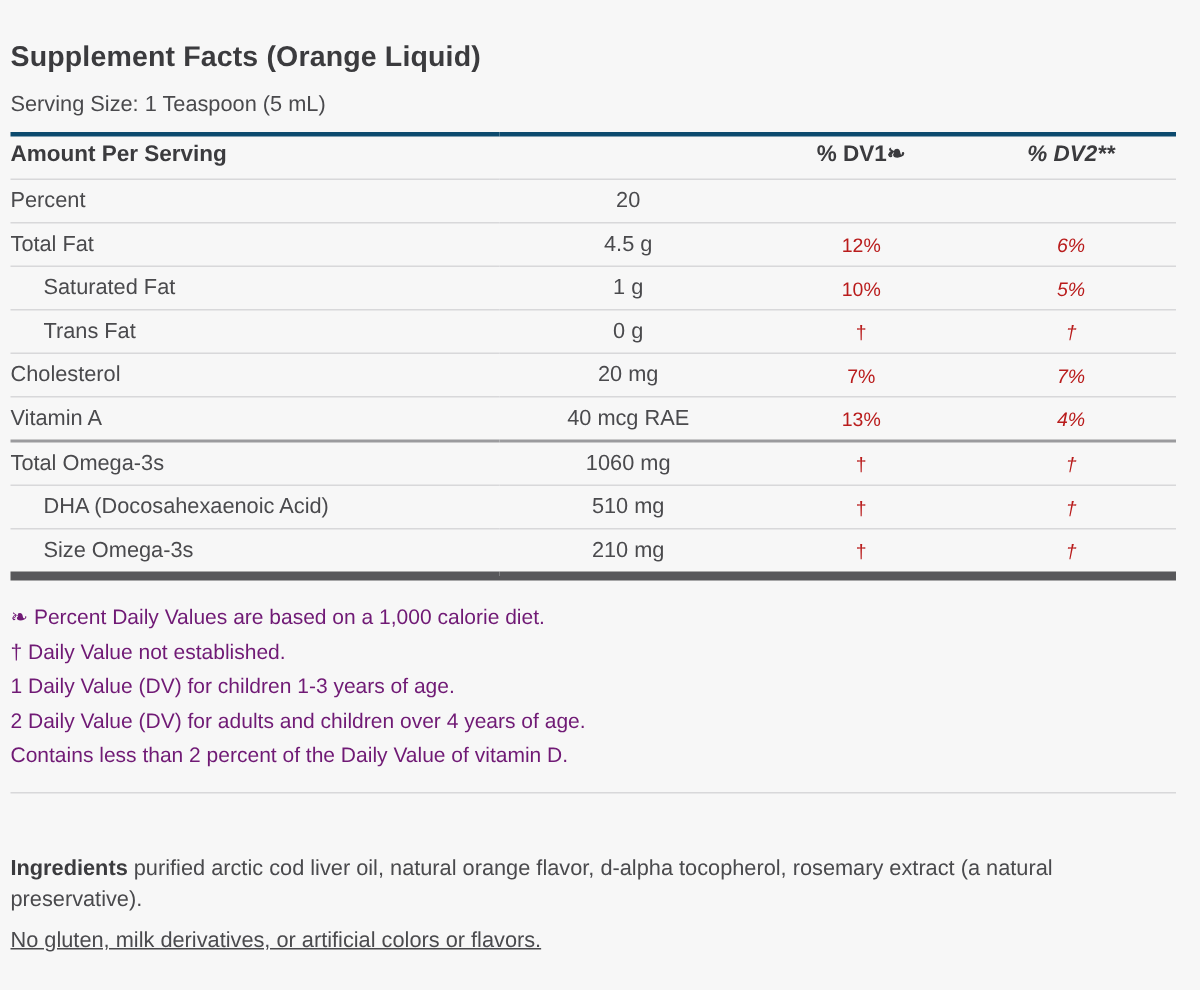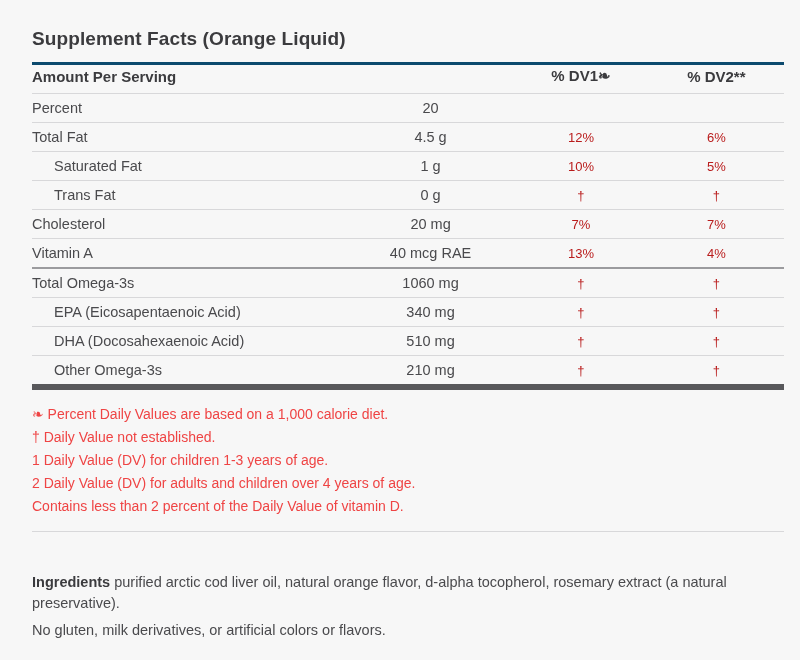--- a/index.html
+++ b/index.html
@@ -11,21 +11,21 @@
     height: 660px;
     background: #f7f7f7;
     font-family: "Liberation Sans", sans-serif;
     color: #3f3f42;
     overflow: hidden;
   }
   .panel {
     box-sizing: border-box;
     width: 800px;
     height: 660px;
-    padding: 28px 16px 16px 32px;
+    padding: 28px 16px 16px 7px;
     background: #f7f7f7;
   }
   .title {
     font-size: 19px;
     font-weight: bold;
     color: #3b3b3e;
     margin: 0 0 12px 0;
     letter-spacing: 0.1px;
   }
   .serving {
@@ -41,66 +41,68 @@
   }
   table.facts td, table.facts th {
     padding: 6px 0 6px 0;
     text-align: left;
     font-weight: normal;
     vertical-align: middle;
   }
   .col-name { width: 42%; }
   .col-amt  { width: 22%; text-align: center !important; }
   .col-dv1  { width: 18%; text-align: center !important; }
-  .col-dv2  { width: 18%; text-align: center !important; }
+  .col-dv2  { width: 18%; text-align: center !important; font-style: italic; }
 
   tr.header-row th {
     font-weight: bold;
     color: #3b3b3e;
     font-size: 15px;
     padding-bottom: 8px;
     padding-top: 2px;
   }
   .rule-thick-top { border-top: 3px solid #0c4a6e; }
   .rule-thick-bot { border-bottom: 3px solid #58585b; }
   .rule-thin { border-bottom: 1px solid #d8d8da; }
   .rule-med  { border-bottom: 2px solid #9b9b9e; }
   .indent { padding-left: 22px !important; }
   .dagger { font-size: 13px; color: #b91c1c; }
 
   .footnotes {
     margin-top: 14px;
     font-size: 14px;
     line-height: 1.5;
-    color: #ef4444;
+    color: #701a75;
   }
   .footnotes div { margin: 0 0 2px 0; }
   .sep {
     border-top: 1px solid #d8d8da;
     margin: 14px 0 10px 0;
   }
   .ingredients {
     font-size: 14.5px;
     line-height: 1.45;
     color: #4a4a4d;
     margin-top: 40px;
   }
   .ingredients b { color: #3b3b3e; }
   .nogluten {
     font-size: 14.5px;
     color: #4a4a4d;
     margin-top: 8px;
+    text-decoration: underline;
   }
 </style>
 </head>
 <body>
 
 <div class="panel">
 
   <h1 class="title">Supplement Facts (Orange Liquid)</h1>
+  <div class="serving">Serving Size: 1 Teaspoon (5 mL)</div>
 
   <table class="facts">
     <thead>
       <tr class="header-row rule-thick-top rule-thin">
         <th class="col-name">Amount Per Serving</th>
         <th class="col-amt"></th>
         <th class="col-dv1">% DV1❧</th>
         <th class="col-dv2">% DV2**</th>
       </tr>
     </thead>
@@ -141,33 +143,27 @@
           <td class="col-dv1 dagger">13%</td>
           <td class="col-dv2 dagger">4%</td>
         </tr>
         <tr class="rule-thin">
           <td class="col-name">Total Omega-3s</td>
           <td class="col-amt">1060 mg</td>
           <td class="col-dv1 dagger">†</td>
           <td class="col-dv2 dagger">†</td>
         </tr>
         <tr class="rule-thin">
-          <td class="col-name indent">EPA (Eicosapentaenoic Acid)</td>
-          <td class="col-amt">340 mg</td>
-          <td class="col-dv1 dagger">†</td>
-          <td class="col-dv2 dagger">†</td>
-        </tr>
-        <tr class="rule-thin">
           <td class="col-name indent">DHA (Docosahexaenoic Acid)</td>
           <td class="col-amt">510 mg</td>
           <td class="col-dv1 dagger">†</td>
           <td class="col-dv2 dagger">†</td>
         </tr>
         <tr class="rule-thick-bot">
-          <td class="col-name indent">Other Omega-3s</td>
+          <td class="col-name indent">Size Omega-3s</td>
           <td class="col-amt">210 mg</td>
           <td class="col-dv1 dagger">†</td>
           <td class="col-dv2 dagger">†</td>
         </tr>
       </tbody>
   </table>
 
   <div class="rule-thick-bot" style="height:0;border-top:0;"></div>
 
   <div class="footnotes">

